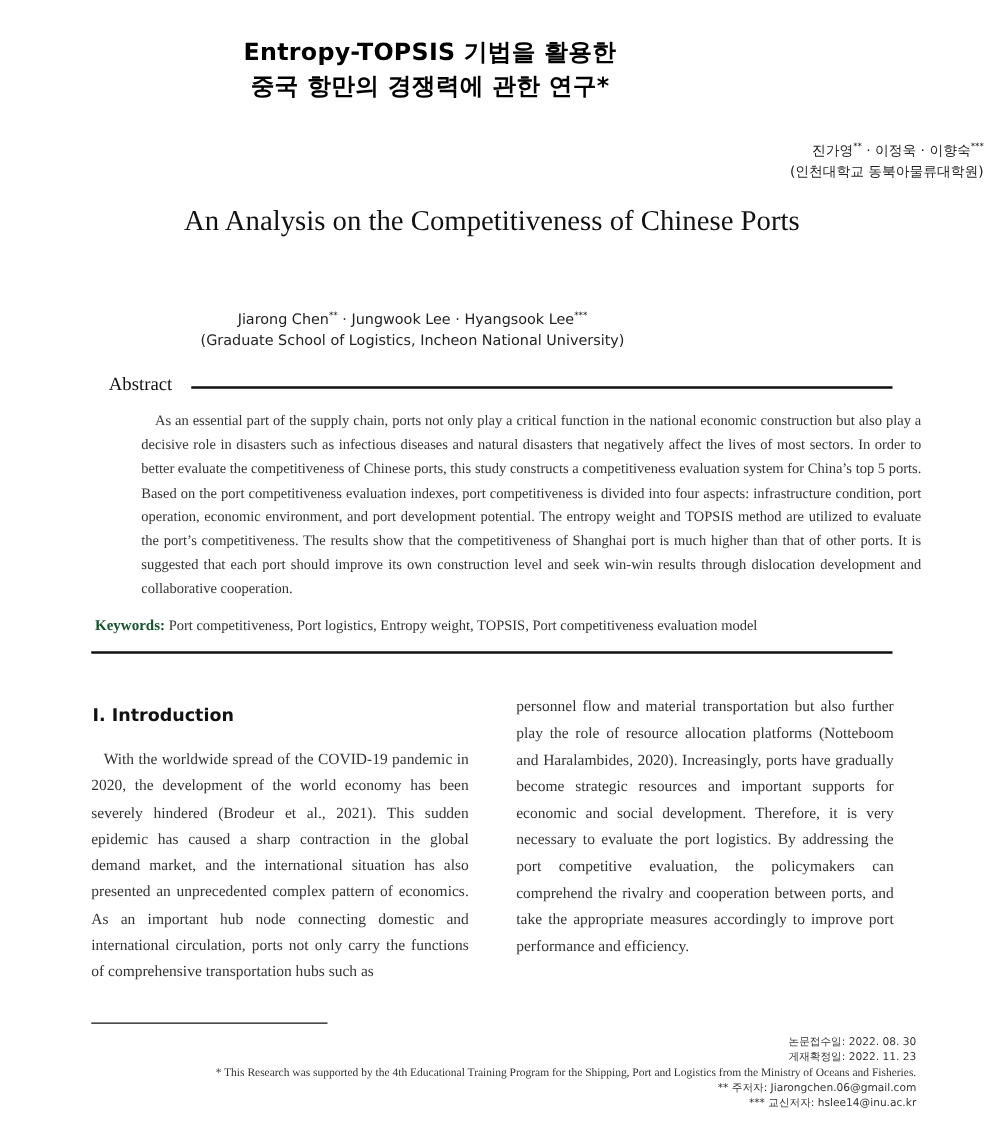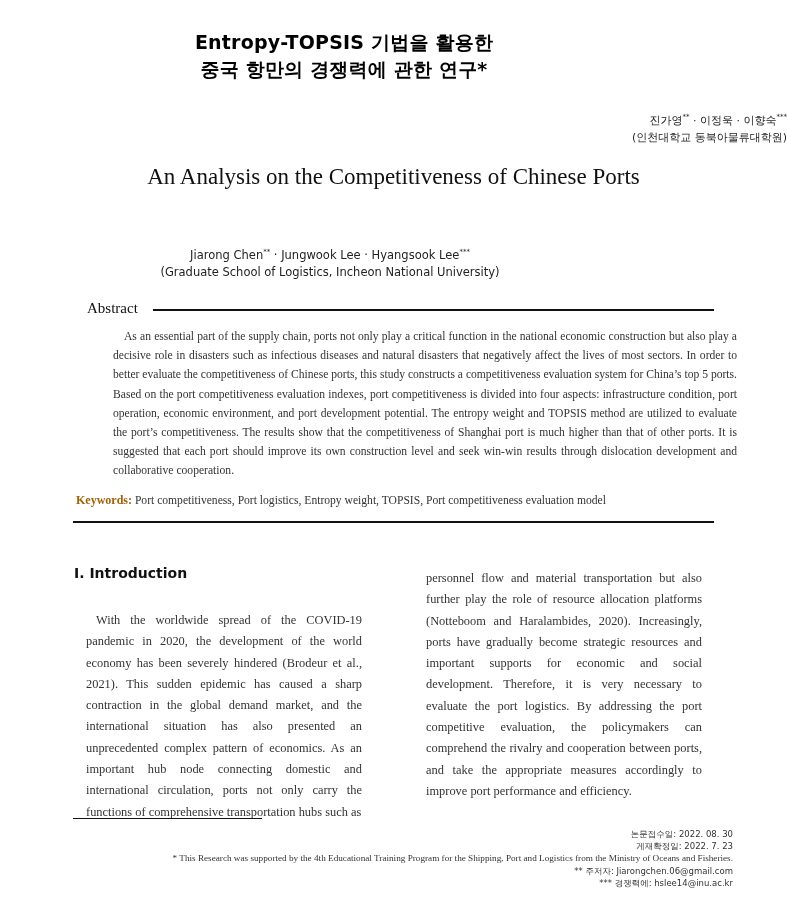--- a/index.html
+++ b/index.html
@@ -36,32 +36,32 @@
     left: 83px; top: 327px; width: 624px;
     font-family: "Liberation Serif", serif; font-size: 11.6px; line-height: 19.2px;
     text-align: justify; color: #333; margin-left: 30px;
   }
   .abstract-body p { margin: 0; text-indent: 11px; }
 
   .keywords {
     left: 76px; top: 493px; width: 640px;
     font-family: "Liberation Serif", serif; font-size: 11.6px; color: #333;
   }
-  .keywords .kw-label { font-weight: bold; color: #a16207; font-size: 12px; }
+  .keywords .kw-label { font-weight: bold; color: #14532d; font-size: 12px; }
 
   .section-head {
     left: 74px; top: 565px;
     font-family: "DejaVu Sans", sans-serif; font-weight: bold; font-size: 14px; color: #111;
   }
 
   .col {
     font-family: "Liberation Serif", serif; font-size: 12.4px; line-height: 21.3px;
     text-align: justify; color: #333; width: 302px;
   }
-  .col p { margin: 13px; }
+  .col p { margin: 0; }
   .col-left { left: 73px; top: 597px; }
   .col-left p { text-indent: 10px; }
   .col-right { left: 413px; top: 555px; }
 
   .footnotes {
     left: 73px; top: 828px; width: 660px;
     font-family: "Liberation Serif", serif; font-size: 9.2px; line-height: 12.2px; color: #333; text-align: right;
   }
   .footnotes div { white-space: nowrap; }
   .footnotes .kr { font-family: "DejaVu Sans", sans-serif; font-size: 8.5px; }
@@ -104,17 +104,17 @@
 <div class="abs col col-left">
   <p>With the worldwide spread of the COVID-19 pandemic in 2020, the development of the world economy has been severely hindered (Brodeur et al., 2021). This sudden epidemic has caused a sharp contraction in the global demand market, and the international situation has also presented an unprecedented complex pattern of economics. As an important hub node connecting domestic and international circulation, ports not only carry the functions of comprehensive transportation hubs such as</p>
 </div>
 <div class="abs col col-right">
   <p>personnel flow and material transportation but also further play the role of resource allocation platforms (Notteboom and Haralambides, 2020). Increasingly, ports have gradually become strategic resources and important supports for economic and social development. Therefore, it is very necessary to evaluate the port logistics. By addressing the port competitive evaluation, the policymakers can comprehend the rivalry and cooperation between ports, and take the appropriate measures accordingly to improve port performance and efficiency.</p>
 </div>
 
 <div class="abs rule" style="left:73px; top:818px; width:189px; height:1.2px;"></div>
 <div class="abs footnotes">
   <div class="kr">논문접수일: 2022. 08. 30</div>
-  <div class="kr">게재확정일: 2022. 7. 23</div>
+  <div class="kr">게재확정일: 2022. 11. 23</div>
   <div>* This Research was supported by the 4th Educational Training Program for the Shipping, Port and Logistics from the Ministry of Oceans and Fisheries.</div>
   <div class="kr">** 주저자: Jiarongchen.06@gmail.com</div>
-  <div class="kr">*** 경쟁력에: hslee14@inu.ac.kr</div>
+  <div class="kr">*** 교신저자: hslee14@inu.ac.kr</div>
 </div>
 
 </body></html>

